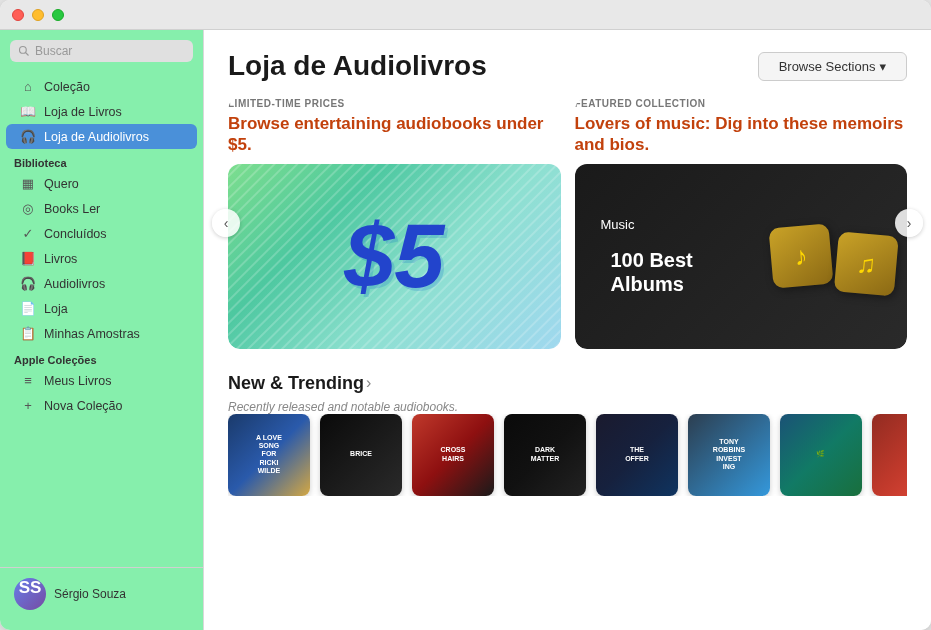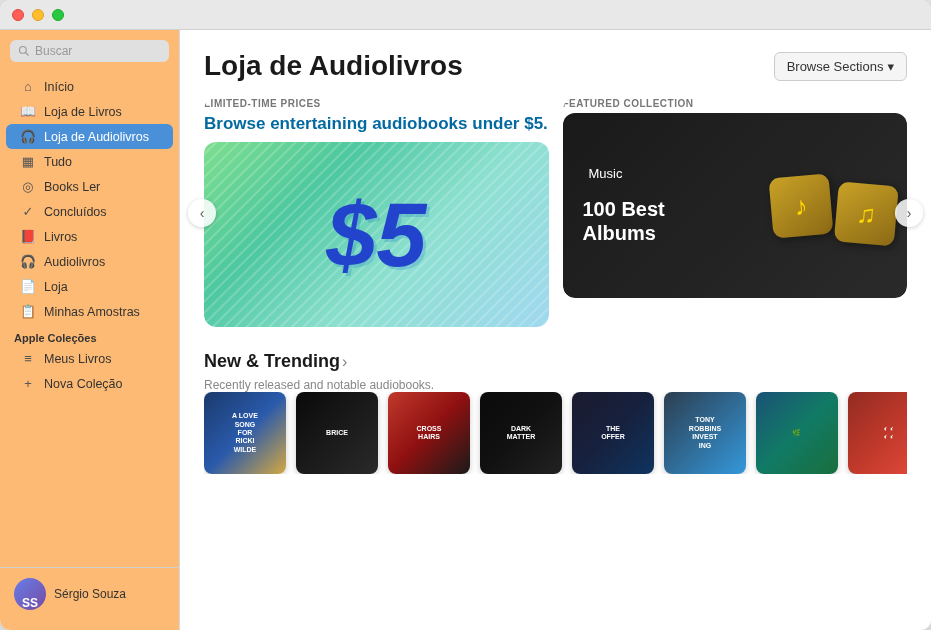--- a/index.html
+++ b/index.html
@@ -48,22 +48,22 @@
 
     
     .app-body {
       display: flex;
       flex: 1;
       overflow: hidden;
     }
 
     
     .sidebar {
-      width: 180px;
-      background: #fdba74;
+      width: 204px;
+      background: #86efac;
       border-right: 1px solid #d8d8d8;
       display: flex;
       flex-direction: column;
       padding: 10px 0;
       flex-shrink: 0;
       overflow-y: auto;
     }
 
     .search-container {
       padding: 0 10px 12px 10px;
@@ -139,24 +139,24 @@
       padding: 10px 14px;
       border-top: 1px solid #d0d0d0;
     }
 
     .avatar {
       width: 32px;
       height: 32px;
       border-radius: 50%;
       background: linear-gradient(135deg, #667eea 0%, #764ba2 100%);
       display: flex;
-      align-items: flex-end;
+      align-items: flex-start;
       justify-content: center;
       color: white;
-      font-size: 12px;
+      font-size: 17px;
       font-weight: 600;
     }
 
     .profile-name {
       font-size: 12px;
       font-weight: 400;
       color: #333;
     }
 
     
@@ -177,21 +177,21 @@
     .page-title {
       font-size: 28px;
       font-weight: 700;
       color: #1a1a1a;
     }
 
     .browse-sections-btn {
       display: flex;
       align-items: center;
       gap: 4px;
-      padding: 6px 12px;
+      padding: 6px 20px;
       border: 1px solid #ccc;
       border-radius: 6px;
       background: #f5f5f5;
       font-size: 13px;
       color: #333;
       cursor: pointer;
     }
 
     
     .hero-section {
@@ -235,21 +235,21 @@
       font-weight: 600;
       color: #777;
       text-transform: uppercase;
       letter-spacing: 0.5px;
       margin-bottom: 4px;
     }
 
     .hero-title {
       font-size: 17px;
       font-weight: 700;
-      color: #0369a1;
+      color: #c2410c;
       margin-bottom: 8px;
       line-height: 1.25;
     }
 
     .hero-img {
       width: 100%;
       height: 185px;
       border-radius: 12px;
       overflow: hidden;
     }
@@ -315,20 +315,21 @@
       font-size: 13px;
       color: white;
       font-weight: 500;
     }
 
     .album-title {
       font-size: 20px;
       font-weight: 700;
       color: white;
       line-height: 1.2;
+      margin-left: 16px;
     }
 
     .music-notes-container {
       position: absolute;
       right: 10px;
       top: 50%;
       transform: translateY(-50%);
       display: flex;
       gap: 6px;
     }
@@ -366,20 +367,21 @@
     }
 
     .section-arrow {
       font-size: 16px;
       color: #888;
     }
 
     .section-subtitle {
       font-size: 12px;
       color: #888;
+      font-style: italic;
     }
 
     
     .books-row {
       display: flex;
       gap: 10px;
       overflow: hidden;
     }
 
     .book-cover {
@@ -441,34 +443,35 @@
           <svg class="search-icon-svg" viewBox="0 0 16 16" fill="currentColor">
             <circle cx="6.5" cy="6.5" r="4.5" stroke="#999" stroke-width="1.5" fill="none"></circle>
             <line x1="10" y1="10" x2="14" y2="14" stroke="#999" stroke-width="1.5"></line>
           </svg>
           <span class="search-placeholder">Buscar</span>
         </div>
       </div>
 
       <div class="sidebar-item">
         <span class="sidebar-icon">⌂</span>
-        <span>Início</span>
+        <span>Coleção</span>
       </div>
       <div class="sidebar-item">
         <span class="sidebar-icon">📖</span>
         <span>Loja de Livros</span>
       </div>
       <div class="sidebar-item active">
         <span class="sidebar-icon">🎧</span>
         <span>Loja de Audiolivros</span>
       </div>
 
+      <div class="sidebar-section-title">Biblioteca</div>
       <div class="sidebar-item">
         <span class="sidebar-icon">▦</span>
-        <span>Tudo</span>
+        <span>Quero</span>
       </div>
       <div class="sidebar-item">
         <span class="sidebar-icon">◎</span>
         <span>Books Ler</span>
       </div>
       <div class="sidebar-item">
         <span class="sidebar-icon">✓</span>
         <span>Concluídos</span>
       </div>
       <div class="sidebar-item">
@@ -534,20 +537,21 @@
                 </defs>
                 <rect width="100%" height="100%" fill="url(#stripes)"></rect>
               </svg>
             </div>
             <div class="dollar5-text">$5</div>
           </div>
         </div>
 
         <div class="hero-card">
           <div class="hero-label">FEATURED COLLECTION</div>
+          <div class="hero-title">Lovers of music: Dig into these memoirs and bios.</div>
           <div class="hero-img banner-dark">
             <div class="banner-dark-text">
               <div class="apple-music-logo">
                 <span class="apple-logo"></span>
                 <span class="apple-music-label">Music</span>
               </div>
               <div class="album-title">100 Best<br>Albums</div>
             </div>
             <div class="music-notes-container">
               <div class="note-card">♪</div>

